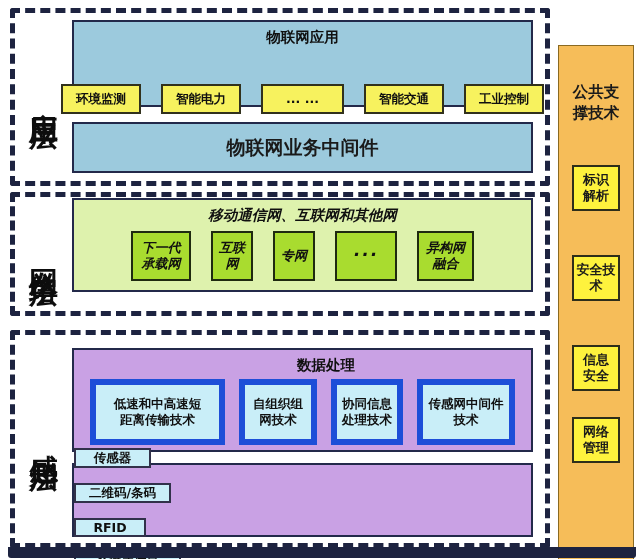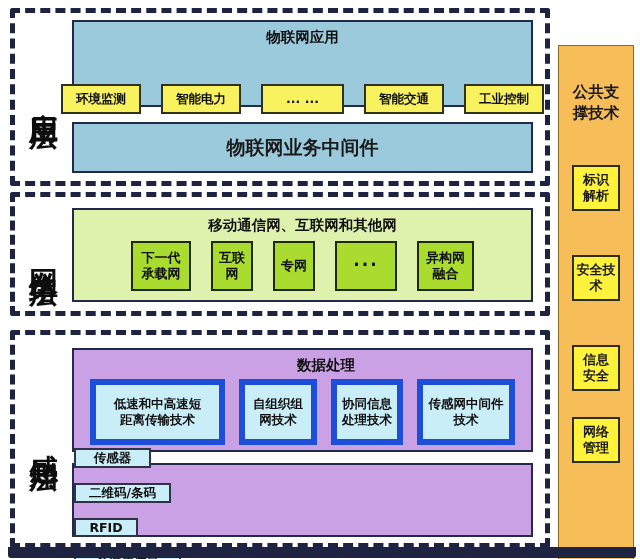--- a/index.html
+++ b/index.html
@@ -21,21 +21,21 @@
     writing-mode:vertical-rl;text-orientation:upright;font-size:29px;font-weight:bold;
     letter-spacing:5px;color:#0d0d0d;line-height:1;}
 
   
   .group{position:absolute;left:57px;width:461px;border:2px solid #23294a;}
   .group-title{text-align:center;font-size:14.5px;font-weight:bold;padding-top:6px;color:#101010;}
 
   .g-apps{top:7px;height:87px;background:var(--blue);}
   .g-mid{top:109px;height:51px;background:var(--blue);display:flex;align-items:center;justify-content:center;
     font-size:19px;font-weight:bold;}
-  .g-net{top:11px;height:94px;background:var(--pale-green);}
+  .g-net{top:1px;height:94px;background:var(--pale-green);font-style:italic;}
   .g-proc{top:13px;height:104px;background:var(--purple);padding-left:47px;}
   .g-coll{top:128px;height:74px;background:var(--purple);}
 
   .row{position:absolute;left:0;right:0;display:flex;justify-content:center;align-items:stretch;}
   .box{display:flex;align-items:center;justify-content:center;text-align:center;
     font-weight:bold;color:#101010;white-space:pre-line;line-height:1.25;flex:0 0 auto;}
 
   
   .row-apps{top:34px;height:30px;gap:20px;margin-top:28px;}
   .app-box{background:var(--yellow);border:2px solid #31311c;width:80px;font-size:12.5px;}
@@ -53,21 +53,21 @@
   .proc-box{background:var(--cyan);border:6px solid #1d4ed8;font-size:12.5px;}
   .proc-box.b0{width:135px;}
   .proc-box.b1{width:78px;}
   .proc-box.b2{width:72px;}
   .proc-box.b3{width:98px;}
 
   .row-coll{top:29px;height:32px;gap:15px;flex-direction:column;}
   .coll-box{background:var(--cyan);border:2px solid #31314a;font-size:12.5px;}
   .coll-box.b0{width:77px;}
   .coll-box.b1{width:97px;}
-  .coll-box.b2{width:64px;}
+  .coll-box.b2{width:72px;}
   .coll-box.b3{width:107px;}
 
   
   .sidebar{position:absolute;left:558px;top:9px;width:76px;height:539px;background:var(--orange);
     border:1px solid #8a6a22;margin-top:36px;}
   .sidebar-title{margin-top:36px;text-align:center;font-size:15.5px;font-weight:bold;
     line-height:1.35;white-space:pre-line;}
   .side-box{position:absolute;left:13px;width:48px;height:46px;background:var(--bright-yellow);
     border:2px solid #2e2e1a;display:flex;align-items:center;justify-content:center;text-align:center;
     font-size:13px;font-weight:bold;line-height:1.2;white-space:pre-line;}

